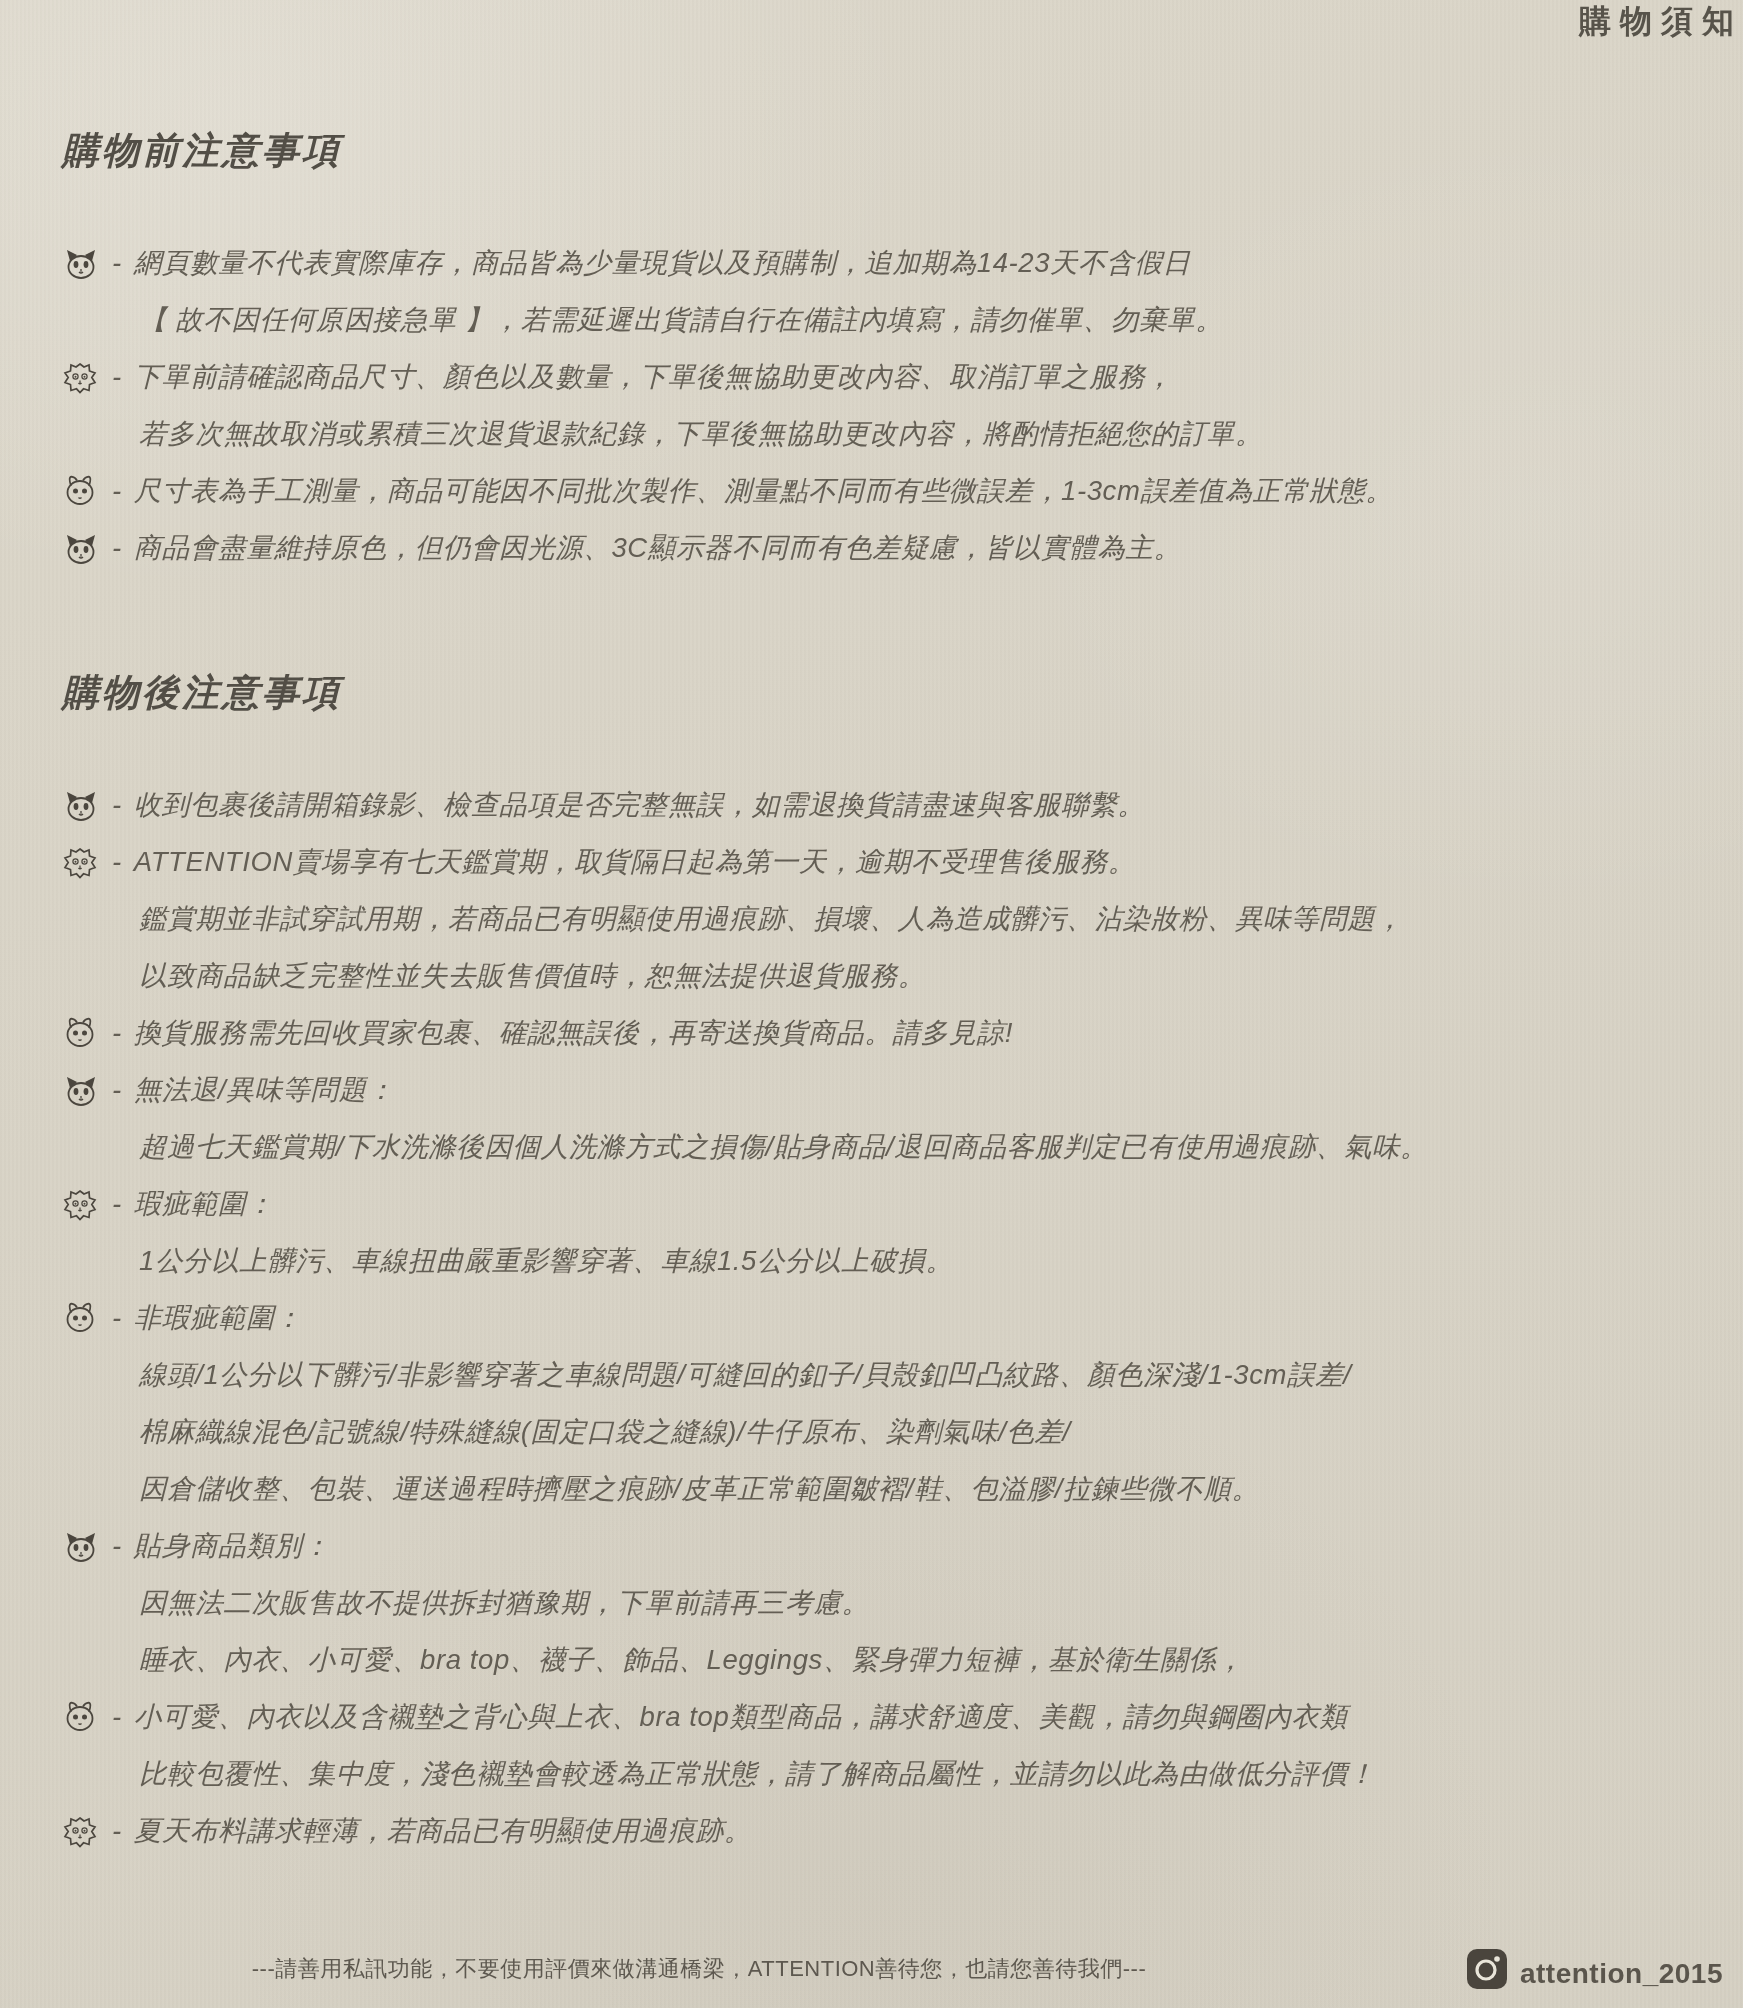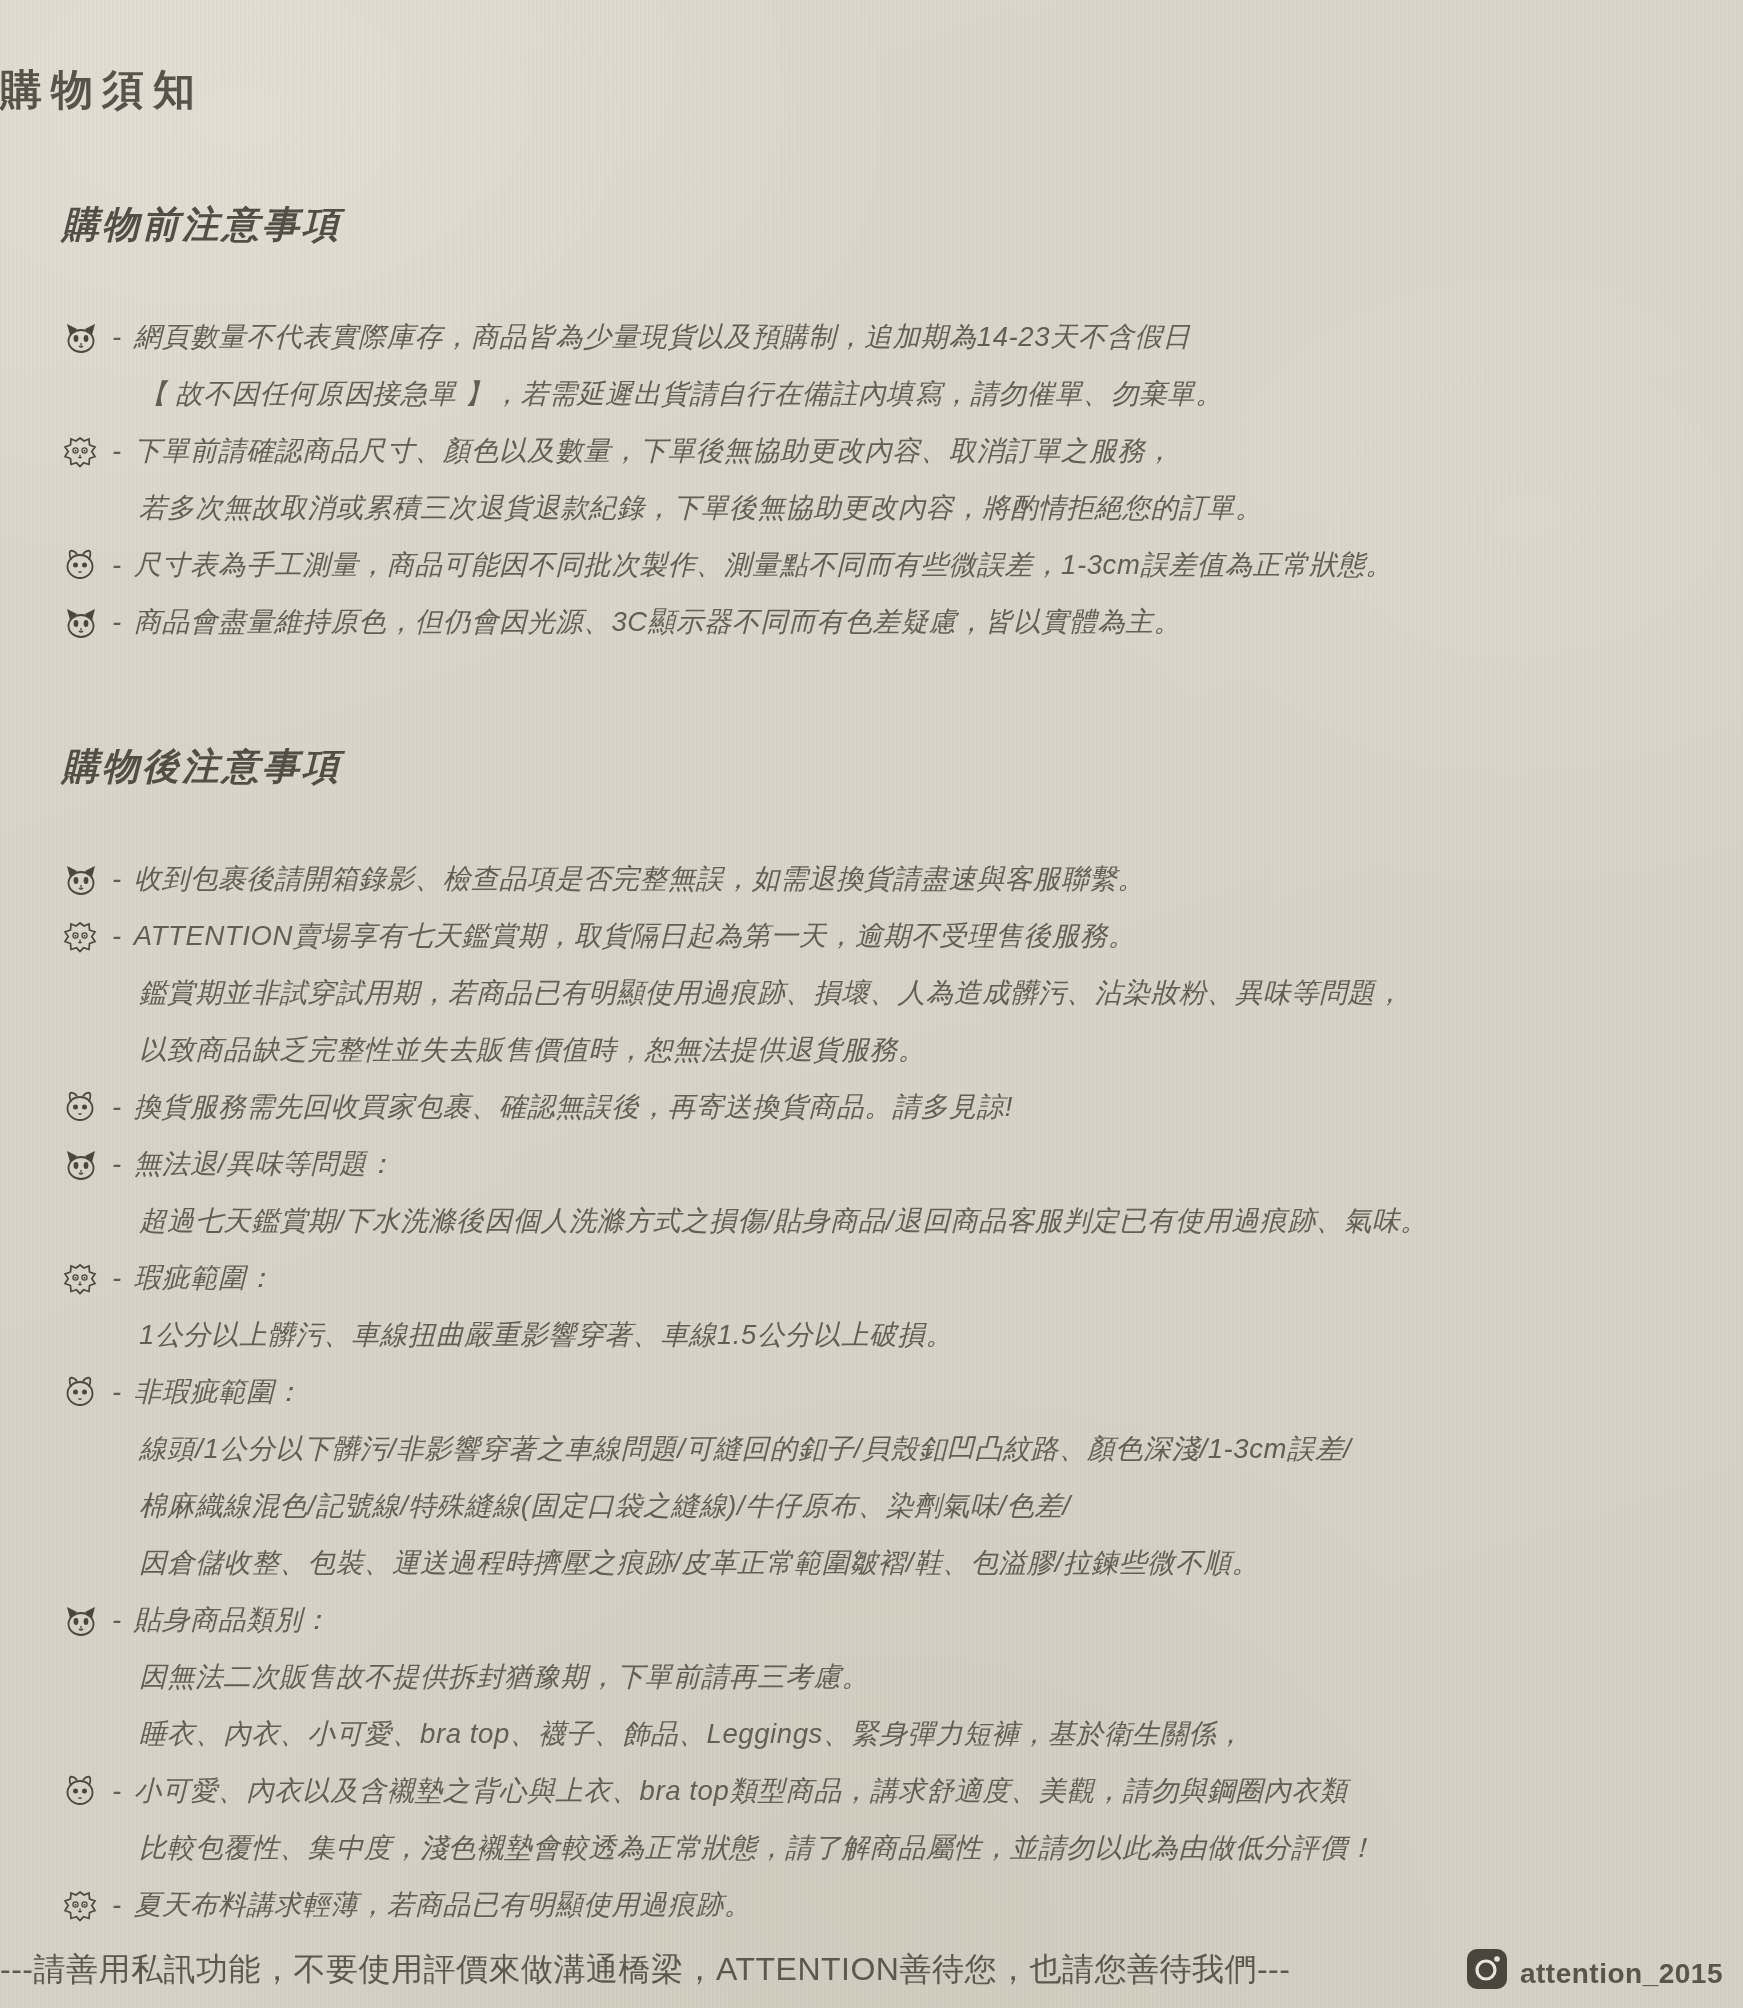--- a/index.html
+++ b/index.html
@@ -10,23 +10,23 @@
     font-family:"Liberation Sans","DejaVu Sans",sans-serif;
     color:#615c52;
     background:
       radial-gradient(1100px 780px at 14% 6%, rgba(255,255,255,0.18), rgba(255,255,255,0) 62%),
       radial-gradient(900px 680px at 88% 26%, rgba(255,255,255,0.09), rgba(255,255,255,0) 60%),
       radial-gradient(1000px 900px at 50% 95%, rgba(120,110,95,0.06), rgba(255,255,255,0) 65%),
       repeating-linear-gradient(90deg, rgba(90,80,65,0.018) 0 2px, rgba(255,255,255,0.02) 2px 4px),
       linear-gradient(160deg,#dcd7ca 0%, #d8d3c6 45%, #d5d0c3 100%);
   }
   .page-title {
-    margin:0; padding-top:62px;
-    text-align:left;
-    font-size:42px; font-weight:bold;
+    margin:0; 
+    text-align:right;
+    font-size:32px; font-weight:bold;
     letter-spacing:9px;
     color:#57534a;
   }
   .notice-section { margin:0 56px 0 62px;font-style:italic; }
   .notice-section.first { margin-top:82px; }
   .notice-section.second { margin-top:92px; }
   .section-heading {
     margin:0;
     font-size:37px; font-weight:bold;
     letter-spacing:3px;
@@ -38,22 +38,23 @@
     font-size:27.5px; line-height:57px;
     letter-spacing:0.6px;
     color:#635e54;
   }
   .cat-icon { flex:none; width:48px; padding-top:13px; }
   .cat-icon svg { display:block; }
   .dash { flex:none; margin:0 12px 0 2px; }
   .row .txt { white-space:nowrap; }
   .row.cont { padding-left:77px; }
   .footer-note {
-    position:absolute; bottom:16px; left:0; width:1398px;
-    font-size:32px; letter-spacing:0.5px;
+    position:absolute; bottom:24px; left:0; width:1398px;
+    text-align:center;
+    font-size:22px; letter-spacing:0.5px;
     color:#5d584f;
   }
   .ig-badge {
     position:absolute; right:20px; bottom:18px;
     display:flex; align-items:flex-end; gap:12px;
     cursor:pointer;
   }
   .ig-icon svg { display:block; }
   .ig-handle {
     font-size:28px; font-weight:bold;

